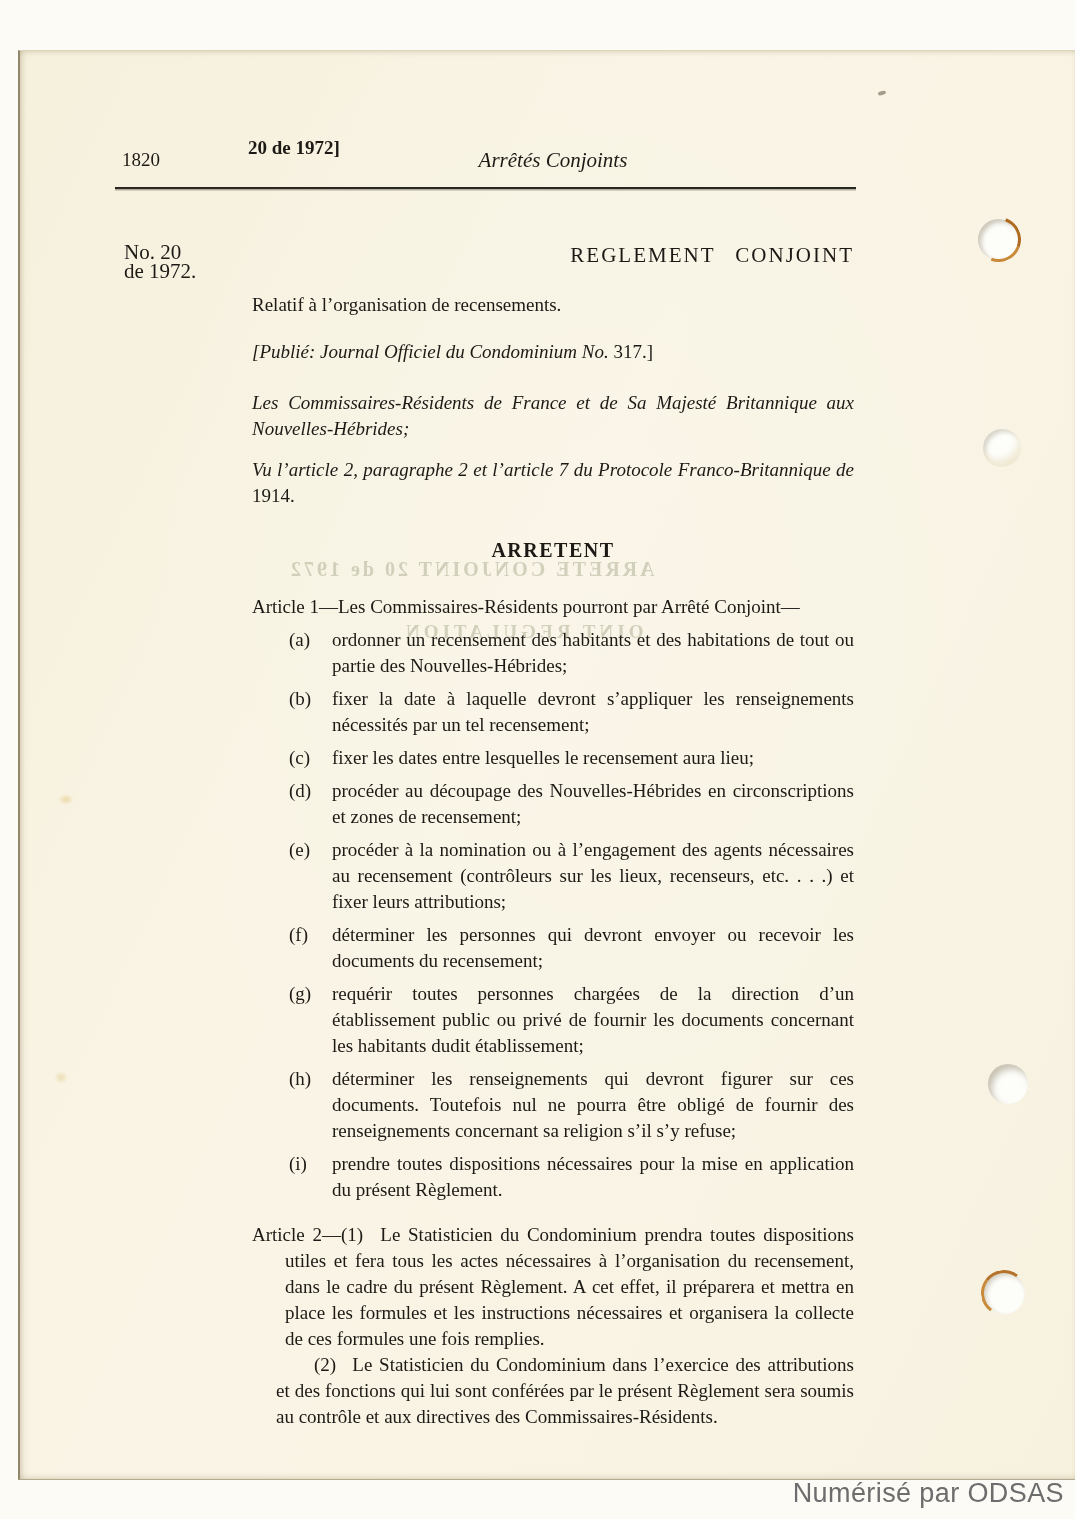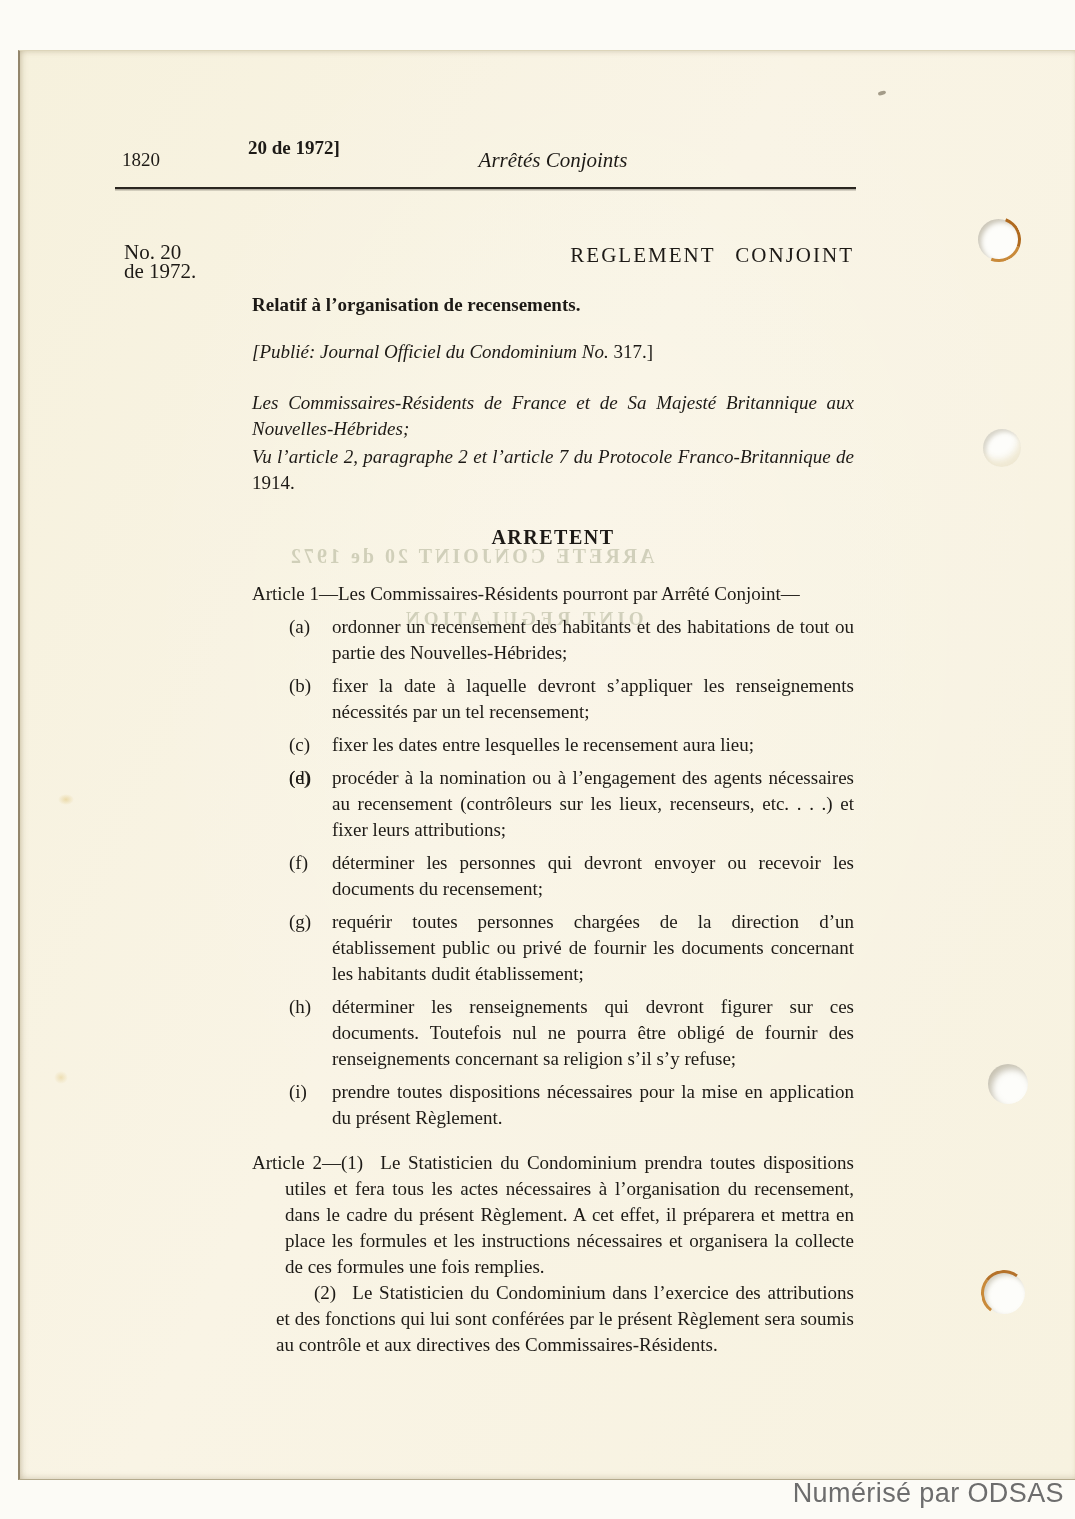--- a/index.html
+++ b/index.html
@@ -59,27 +59,27 @@
   .content {
     position: absolute; left: 232px; top: 192px; width: 602px;
     font-size: 19px; line-height: 26px;
   }
 
   .doc-title {
     font-size: 21px; font-weight: normal; text-align: right;
     letter-spacing: 2px; word-spacing: 13px; line-height: 24px;
   }
 
-  .subject { margin-top: 25px; font-weight: bold; font-size: 19px; }
+  .subject { margin-top: 25px; font-weight: normal; font-size: 19px; }
 
   .published { margin-top: 21px; }
 
   .preamble { text-align: justify; }
   .preamble-parties { margin-top: 25px; }
-  .preamble-vu { margin-top: 2px; }
+  .preamble-vu { margin-top: 15px; }
 
   .it { font-style: italic; }
   .rm { font-style: normal; }
 
   .enactment {
     margin-top: 28px; position: relative;
     font-size: 20px; font-weight: bold; text-align: center;
     letter-spacing: 1.5px; line-height: 26px;
   }
 
@@ -168,21 +168,21 @@
       <p class="preamble preamble-vu"><span class="it">Vu l’article 2, paragraphe 2 et l’article 7 du Protocole Franco-Britannique de </span><span class="rm">1914.</span></p>
 
       <h2 class="enactment"><span class="ghost ghost-1">ARRETE CONJOINT 20 de 1972</span><span>ARRETENT</span></h2>
 
       <p class="art art-1-intro"><span class="ghost ghost-2">OINT REGULATION</span><span>Article 1—Les Commissaires-Résidents pourront par Arrêté Conjoint—</span></p>
 
       <ul class="items">
         <li><span class="lbl">(a)</span><span class="txt">ordonner un recensement des habitants et des habitations de tout ou partie des Nouvelles-Hébrides;</span></li>
         <li><span class="lbl">(b)</span><span class="txt">fixer la date à laquelle devront s’appliquer les renseignements nécessités par un tel recensement;</span></li>
         <li><span class="lbl">(c)</span><span class="txt">fixer les dates entre lesquelles le recensement aura lieu;</span></li>
-        <li><span class="lbl">(d)</span></li>
+        <li><span class="lbl">(d)</span><span class="txt">procéder au découpage des Nouvelles-Hébrides en circonscriptions et zones de recensement;</span></li>
         <li><span class="lbl">(e)</span><span class="txt">procéder à la nomination ou à l’engagement des agents nécessaires au recensement (contrôleurs sur les lieux, recenseurs, etc. . . .) et fixer leurs attributions;</span></li>
         <li><span class="lbl">(f)</span><span class="txt">déterminer les personnes qui devront envoyer ou recevoir les documents du recensement;</span></li>
         <li><span class="lbl">(g)</span><span class="txt">requérir toutes personnes chargées de la direction d’un établissement public ou privé de fournir les documents concernant les habitants dudit établissement;</span></li>
         <li><span class="lbl">(h)</span><span class="txt">déterminer les renseignements qui devront figurer sur ces documents. Toutefois nul ne pourra être obligé de fournir des renseignements concernant sa religion s’il s’y refuse;</span></li>
         <li><span class="lbl">(i)</span><span class="txt">prendre toutes dispositions nécessaires pour la mise en application du présent Règlement.</span></li>
       </ul>
 
       <p class="art a2p1">Article 2—(1)  Le Statisticien du Condominium prendra toutes dispositions utiles et fera tous les actes nécessaires à l’organisation du recensement, dans le cadre du présent Règlement. A cet effet, il préparera et mettra en place les formules et les instructions nécessaires et organisera la collecte de ces formules une fois remplies.</p>
 
       <p class="art a2p2">(2)  Le Statisticien du Condominium dans l’exercice des attributions et des fonctions qui lui sont conférées par le présent Règlement sera soumis au contrôle et aux directives des Commissaires-Résidents.</p>

